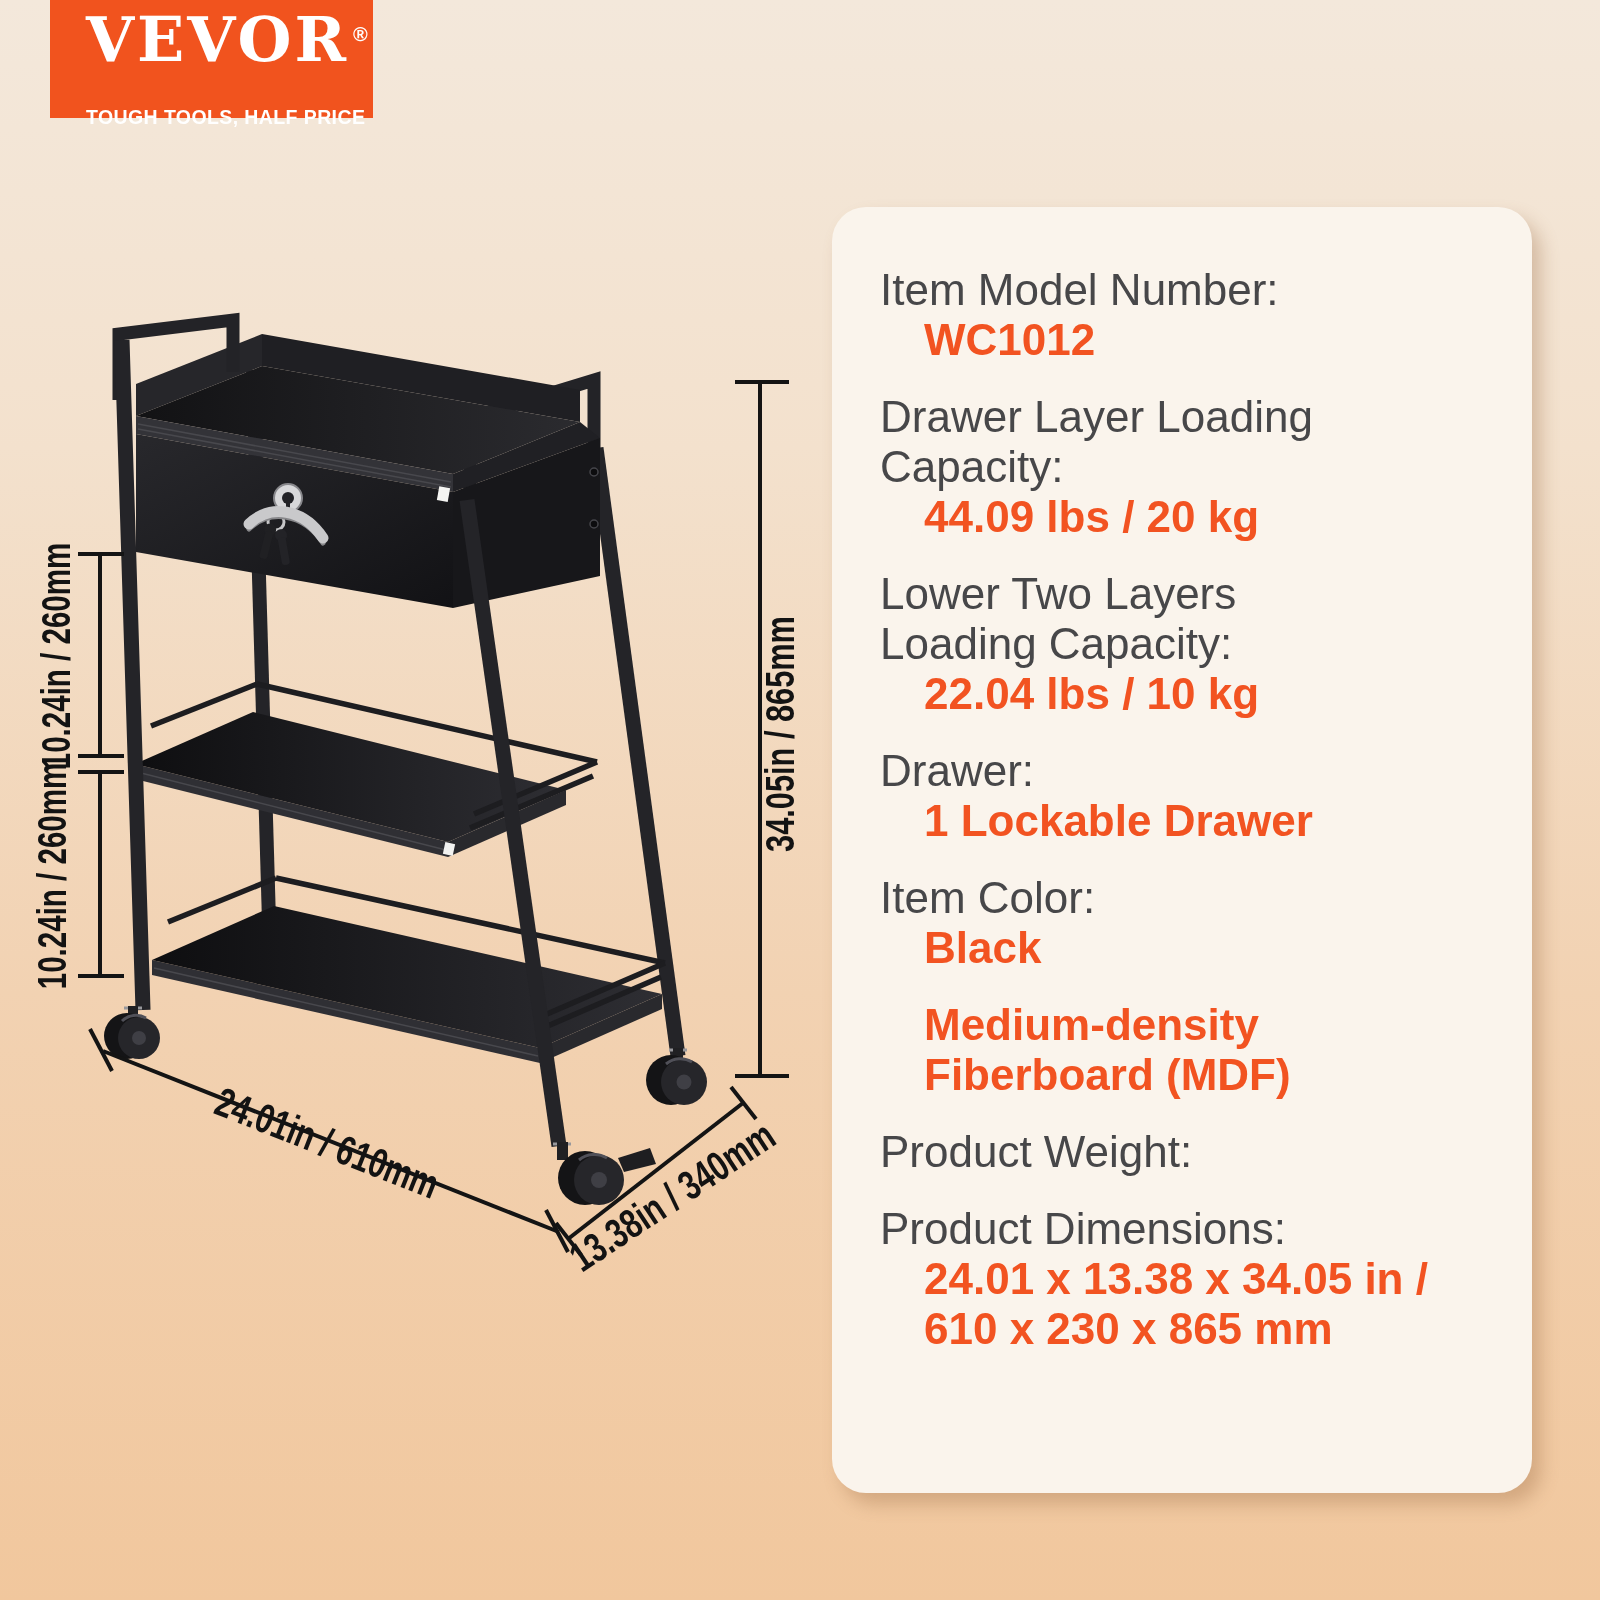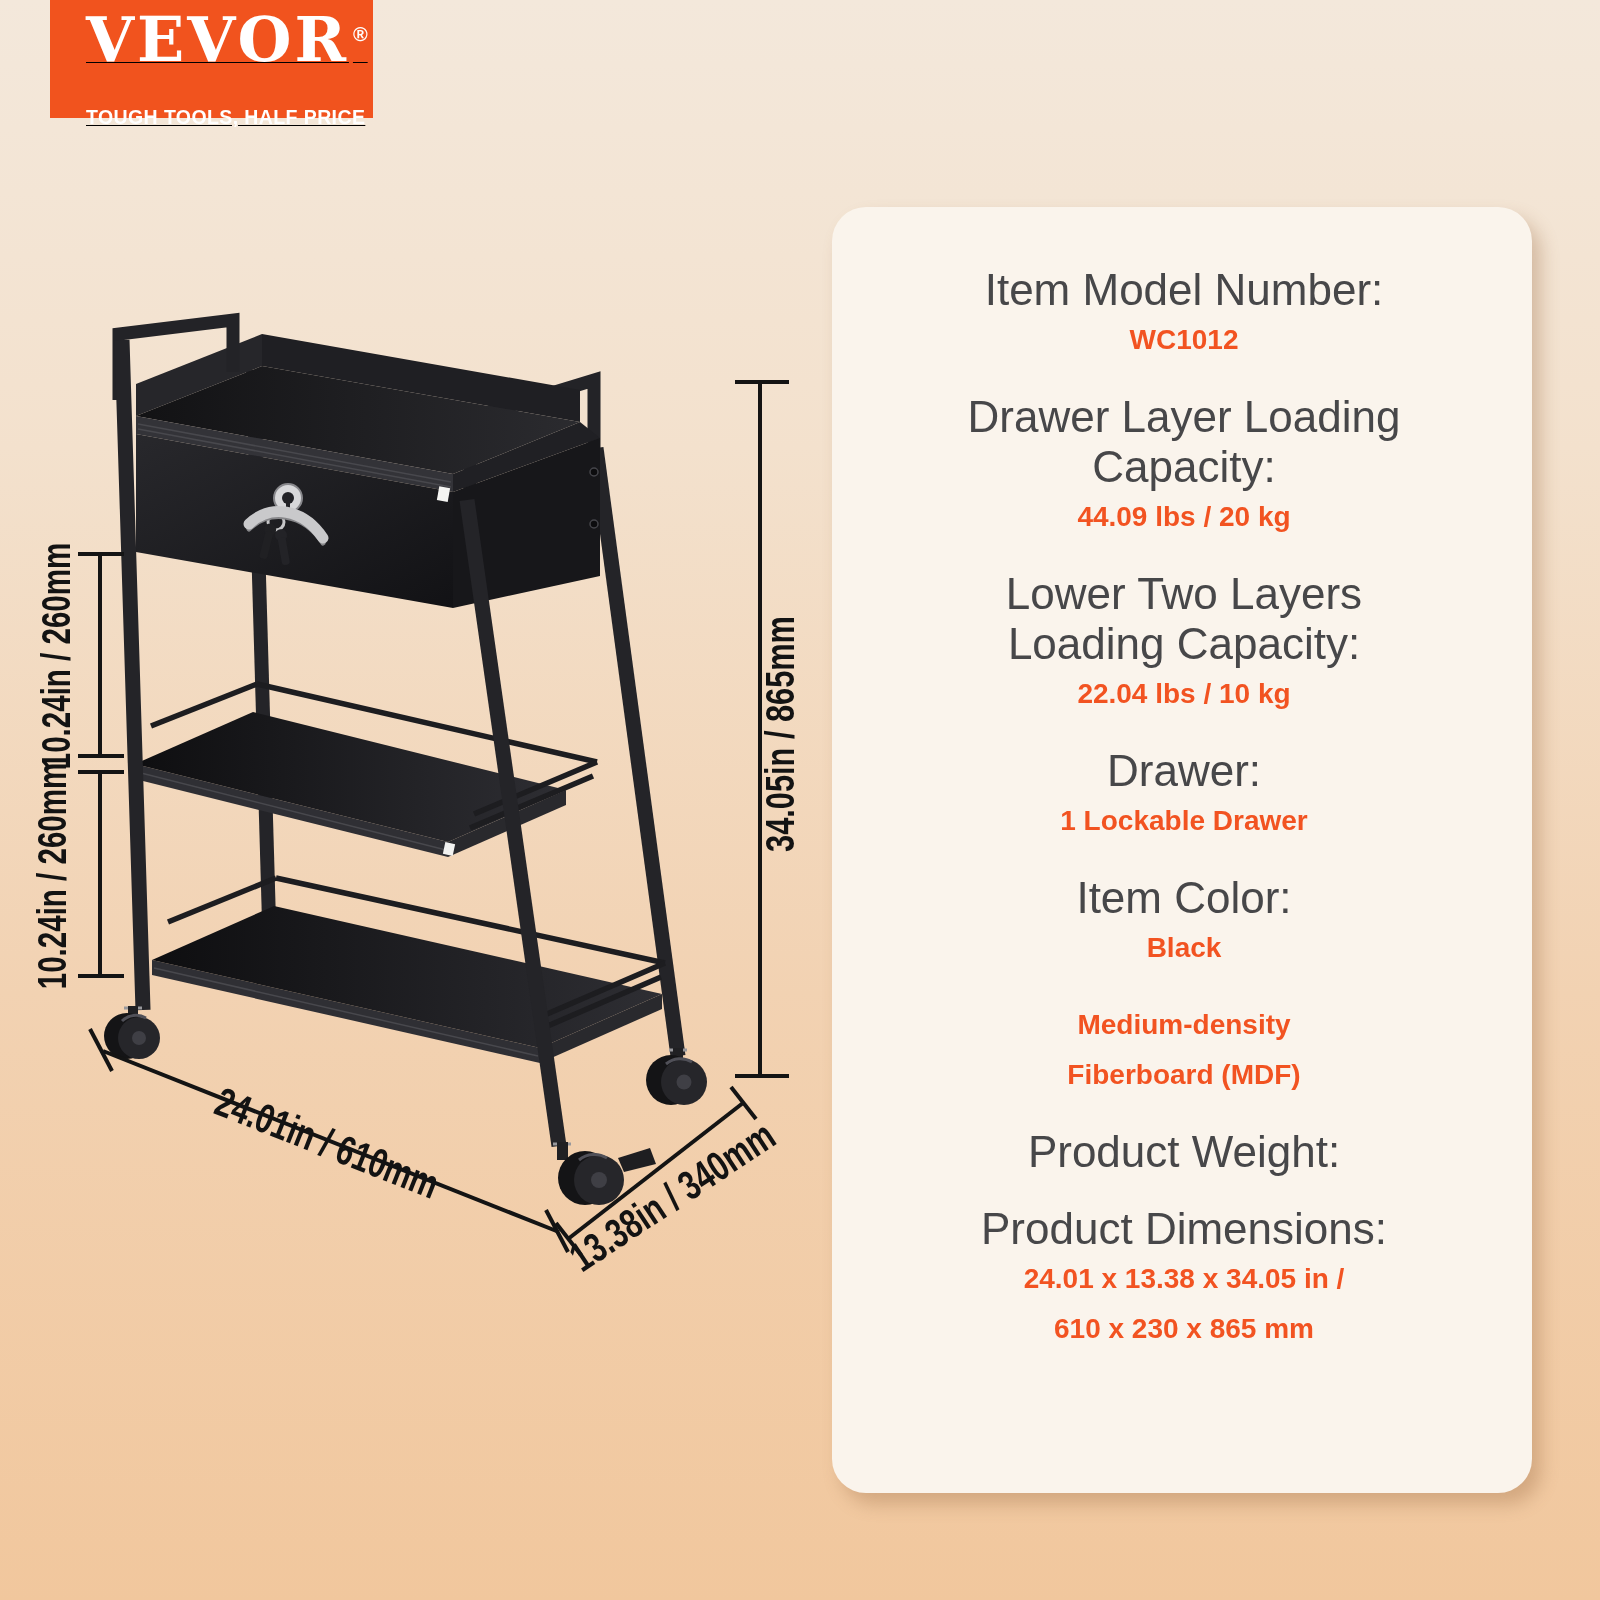--- a/index.html
+++ b/index.html
@@ -22,45 +22,45 @@
   .logo-reg{color:#fff;font-size:20px;font-weight:bold;vertical-align:top;
     position:relative;top:-6px;left:4px;}
   .logo-tagline{color:#fff;font-size:19.5px;font-weight:bold;letter-spacing:.4px;margin-top:20px;}
   
   .spec-card{
     position:absolute;left:832px;top:207px;width:700px;height:1286px;
     box-sizing:border-box;background:#faf4ec;border-radius:34px;
     padding:58px 44px 30px 48px;
     box-shadow:9px 11px 18px rgba(150,100,60,.33);
   }
-  .spec-item{margin-bottom:27px;text-align:center;}
+  .spec-item{margin-bottom:27px;}
   .spec-label{
     color:#474749;font-size:44px;line-height:50px;white-space:pre-line;
   }
   .spec-value{
-    color:#f25321;font-size:28px;line-height:50px;font-weight:bold;white-space:pre-line;
+    color:#f25321;font-size:44px;line-height:50px;font-weight:bold;white-space:pre-line;margin-left:44px;
   }
   
   .scene{position:absolute;left:0;top:0;}
   .frame{fill:none;stroke:#232327;stroke-width:13;}
   .leg{stroke:#242428;stroke-linecap:butt;}
   .rail{stroke:#1d1d20;stroke-width:5.5;}
   .dim{stroke:#141414;stroke-width:4;}
   .dim-text{
     font-family:"Liberation Sans",sans-serif;font-weight:bold;font-size:41px;
     fill:#131313;text-anchor:middle;
   }
   .stripe{stroke:#48484d;stroke-width:1.5;}
 </style>
 </head>
 <body>
 
 <div class="stage">
 
-  <div class="logo" style="background:#f1531e;text-decoration:underline;">
+  <div class="logo" style="background:#f1531e;">
     <div class="logo-row">
       <span class="logo-word">VEVOR</span><span class="logo-reg">®</span>
     </div>
     <div class="logo-tagline">TOUGH TOOLS, HALF PRICE</div>
   </div>
 
   <svg class="scene" width="1600" height="1600" viewBox="0 0 1600 1600">
     <defs>
       <linearGradient id="gTray" x1="0" y1="0" x2="1" y2="0">
         <stop offset="0" stop-color="#121214"></stop>

